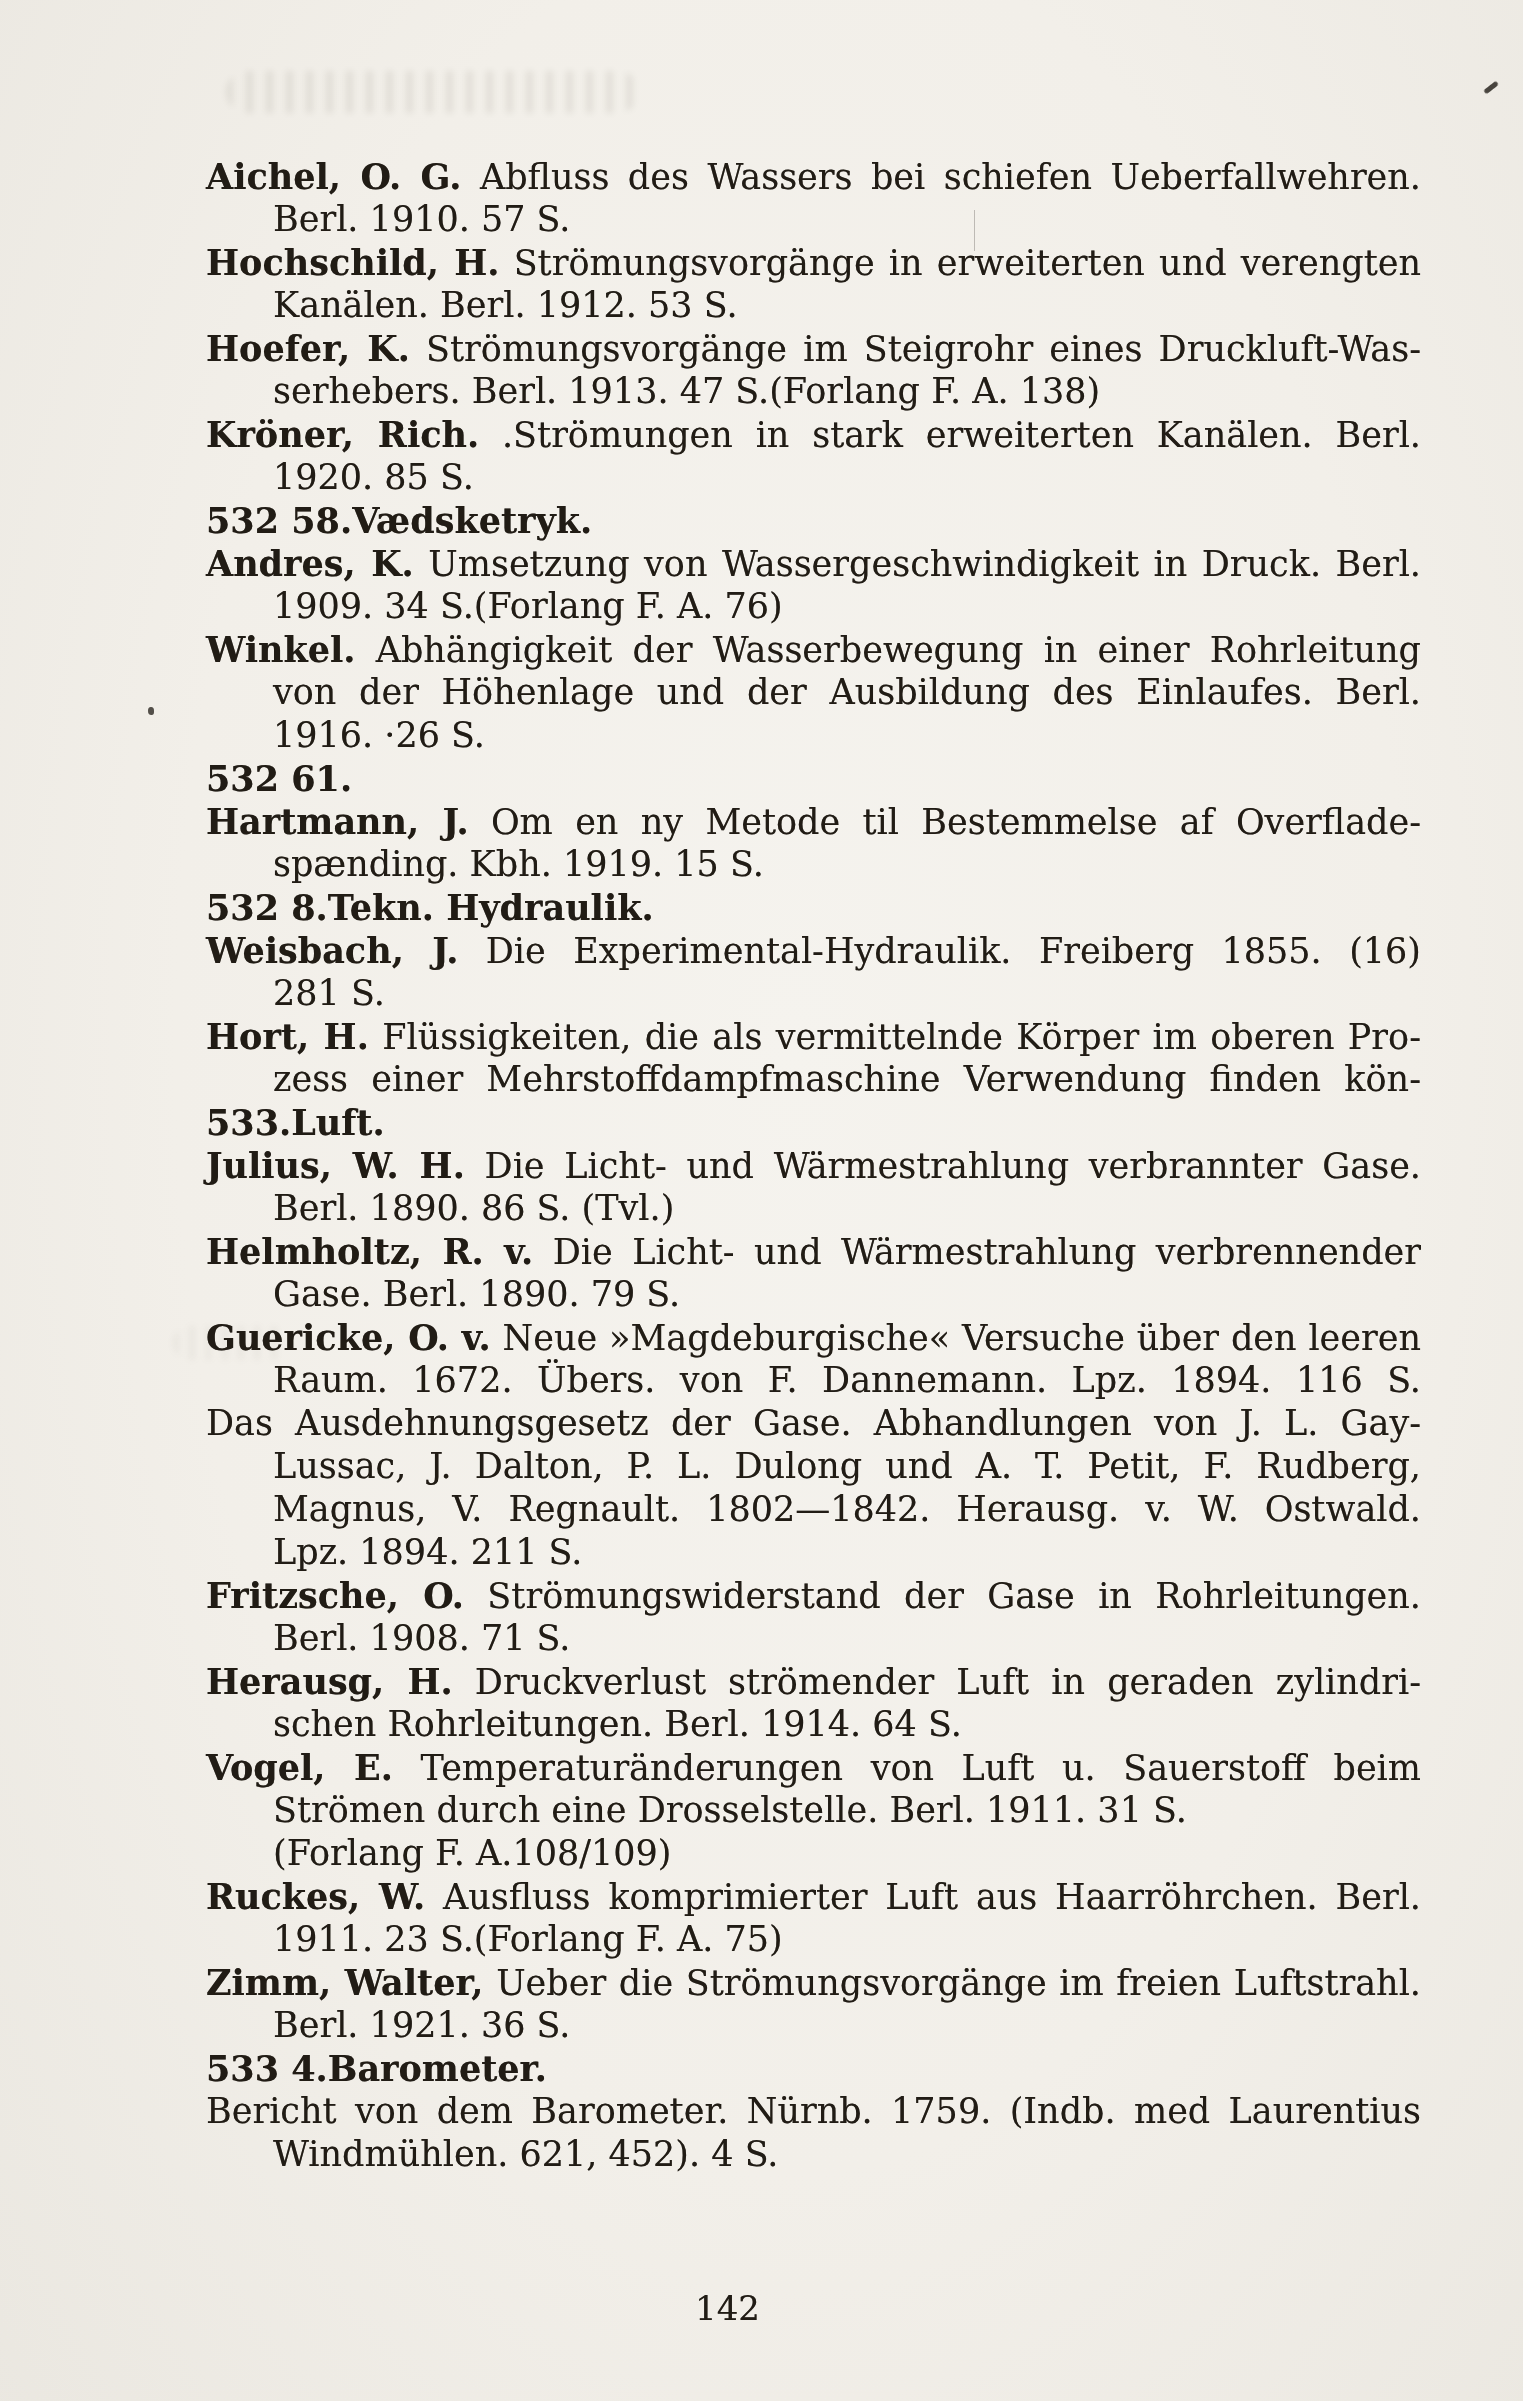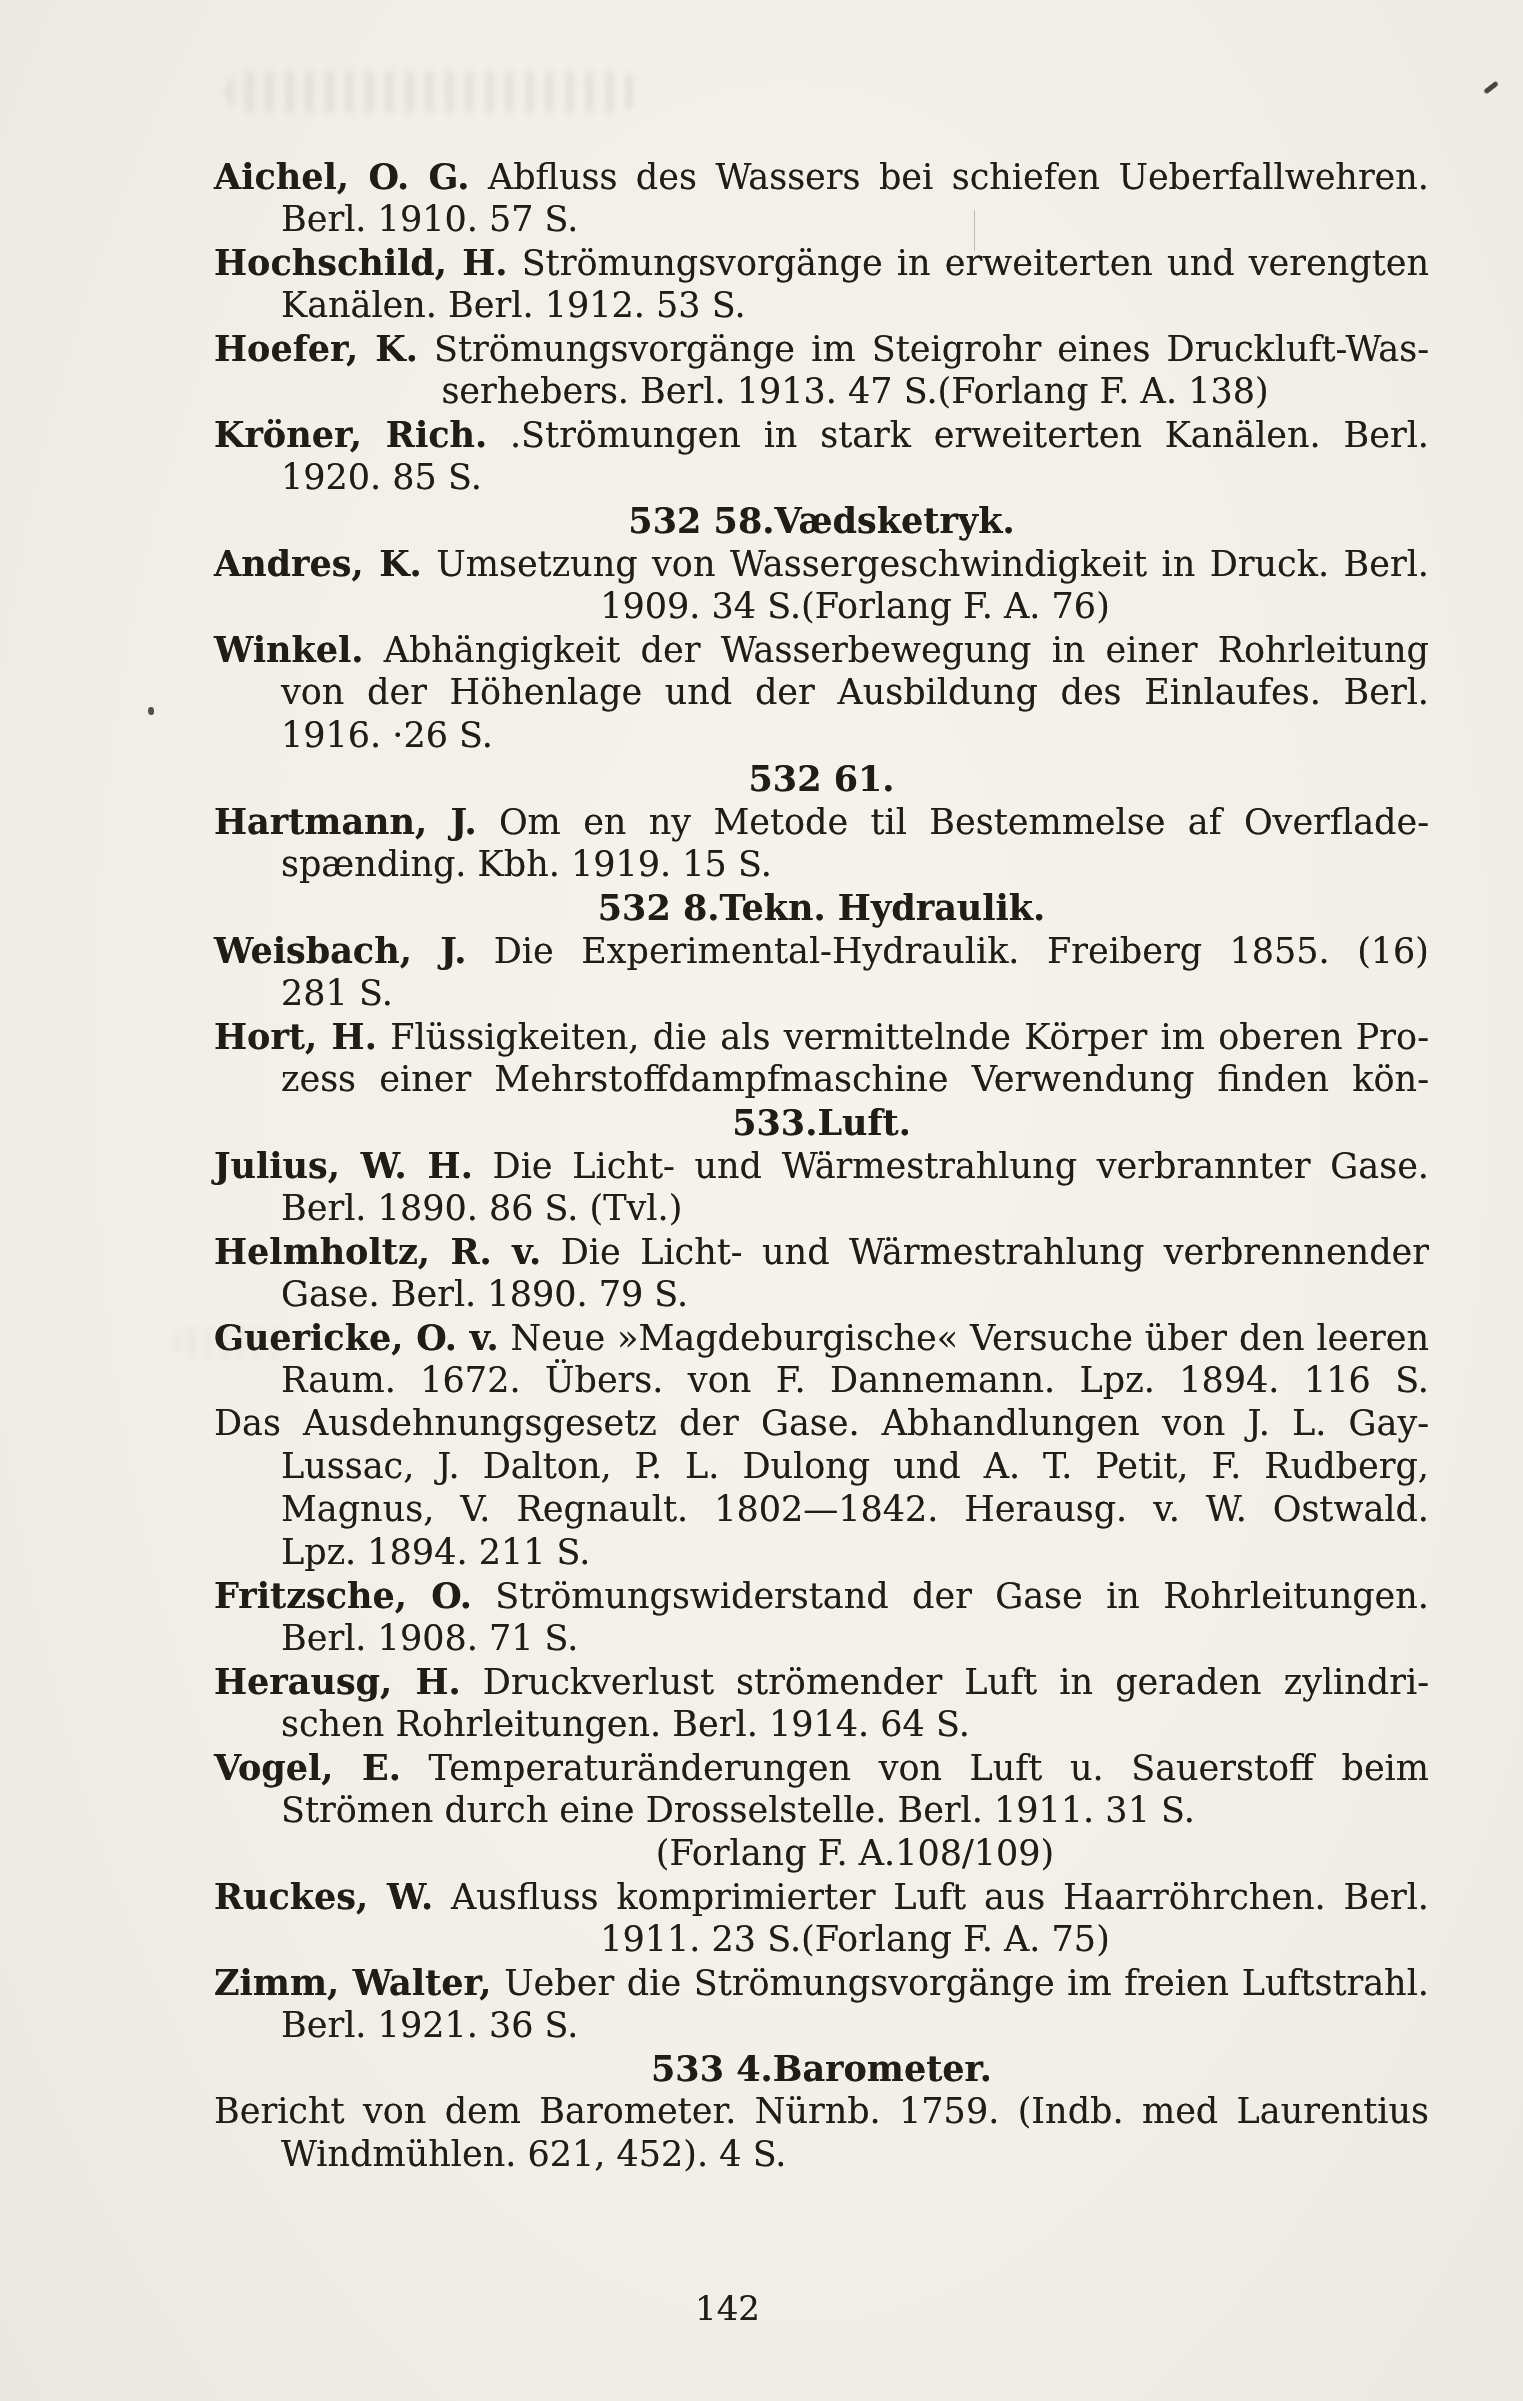--- a/index.html
+++ b/index.html
@@ -8,26 +8,25 @@
   .page{
     position:relative;width:1523px;height:2495px;overflow:hidden;
     background:radial-gradient(ellipse at 52% 42%, #f5f3ee 0%, #f2efe9 55%, #eae7e0 100%);
     font-family:"DejaVu Serif","Liberation Serif",serif;
     color:#211c15;
     text-shadow:0 0 0.6px rgba(33,28,21,.55);
   }
   .textblock{
     position:absolute;left:206px;top:155px;width:1215px;
     font-size:35px;
-    margin-left:8px;
   }
   .line{height:43px;line-height:43px;white-space:nowrap;}
   .line.ind{padding-left:67px;}
   .line.just{white-space:normal;text-align:justify;text-align-last:justify;}
-  .line.flex{display:flex;justify-content:center;white-space:nowrap;}
+  .line.flex{display:flex;justify-content:flex-start;white-space:nowrap;}
   .bold{font-weight:bold;}
   .right{text-align:right;}
   .pagenum{
     position:absolute;left:665px;top:2282px;width:125px;
     text-align:center;font-size:34px;line-height:53px;
   }
   
   .bleed{
     position:absolute;left:226px;top:71px;width:413px;height:42px;
     background:repeating-linear-gradient(90deg, rgba(125,120,108,.30) 0 6.7px, rgba(125,120,108,0) 6.7px 20px);

